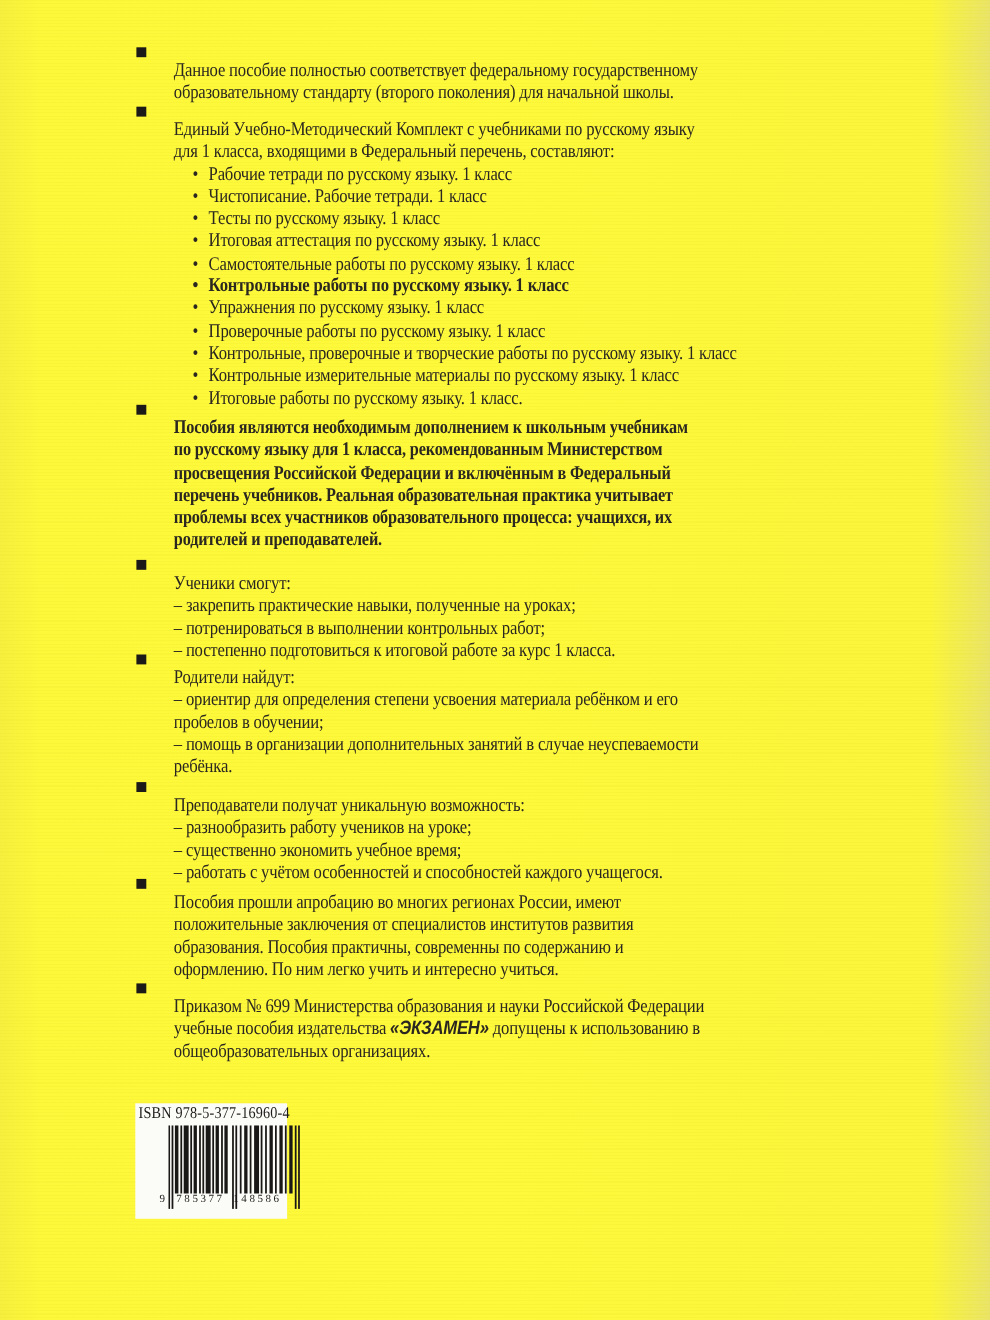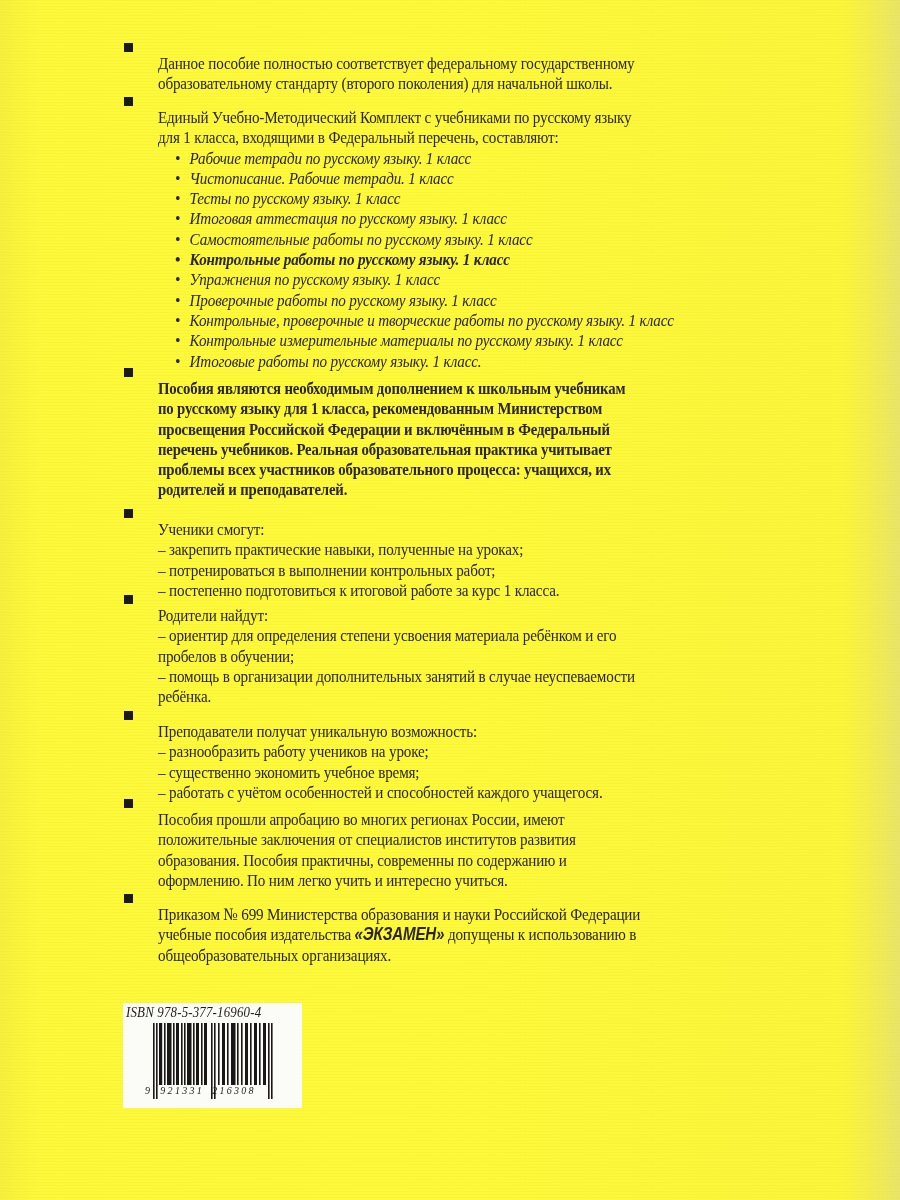--- a/index.html
+++ b/index.html
@@ -75,24 +75,23 @@
     }
     .brand {
       font-family: "Liberation Sans", sans-serif;
       font-weight: bold;
       font-style: italic;
     }
     .barcode-box {
       position: absolute;
       left: 123px;
       top: 1003px;
-      width: 179px;
+      width: 138px;
       height: 105px;
       background: #fbfbf8;
-      font-style: italic;
     }
     .isbn {
       position: absolute;
       left: 3px;
       top: 1px;
       font-size: 15px;
       white-space: nowrap;
       color: #1e1c1a;
       transform: scaleX(0.86);
       transform-origin: left top;
@@ -132,21 +131,21 @@
         <span class="line">Данное пособие полностью соответствует федеральному государственному</span>
         <span class="line">образовательному стандарту (второго поколения) для начальной школы.</span>
       </div>
     </div>
 
     <div class="section" style="top:91px;">
       <span class="sq"></span>
       <div class="lines">
         <span class="line">Единый Учебно-Методический Комплект с учебниками по русскому языку</span>
         <span class="line">для 1 класса, входящими в Федеральный перечень, составляют:</span>
-        <div style="margin-left:17px;font-style:italic;">
+        <div style="margin-left:17px;">
           <span class="line bul">Рабочие тетради по русскому языку. 1 класс</span>
           <span class="line bul">Чистописание. Рабочие тетради. 1 класс</span>
           <span class="line bul">Тесты по русскому языку. 1 класс</span>
           <span class="line bul">Итоговая аттестация по русскому языку. 1 класс</span>
           <span class="line bul">Самостоятельные работы по русскому языку. 1 класс</span>
           <span class="line bul strong">Контрольные работы по русскому языку. 1 класс</span>
           <span class="line bul">Упражнения по русскому языку. 1 класс</span>
           <span class="line bul">Проверочные работы по русскому языку. 1 класс</span>
           <span class="line bul">Контрольные, проверочные и творческие работы по русскому языку. 1 класс</span>
           <span class="line bul">Контрольные измерительные материалы по русскому языку. 1 класс</span>
@@ -245,17 +244,17 @@
           <rect x="88" y="0" width="1.6" height="62"></rect>
           <rect x="92" y="0" width="3" height="62"></rect>
           <rect x="97" y="0" width="1.6" height="62"></rect>
           <rect x="101" y="0" width="3" height="62"></rect>
           <rect x="106" y="0" width="1.6" height="62"></rect>
           <rect x="110" y="0" width="3" height="62"></rect>
           <rect x="115" y="0" width="1.6" height="76"></rect>
           <rect x="118" y="0" width="1.6" height="76"></rect>
         </g>
       </svg>
-      <div class="digits"><span>9</span><span class="digit-gap"></span><span>921331</span><span class="digit-gap"></span><span>216308</span></div>
+      <div class="digits"><span>9</span><span class="digit-gap"></span><span>785377</span><span class="digit-gap"></span><span>148586</span></div>
     </div>
 
   </div>
 </div>
 
 </body></html>

